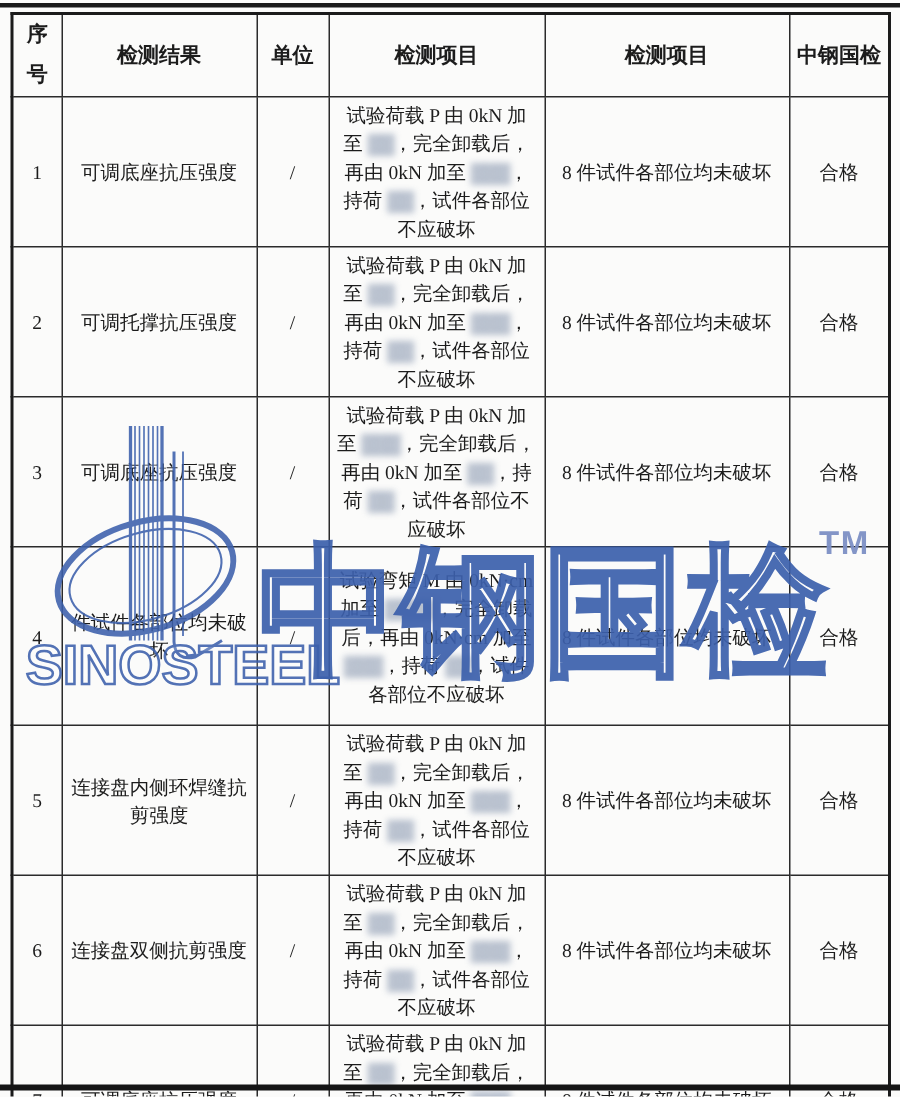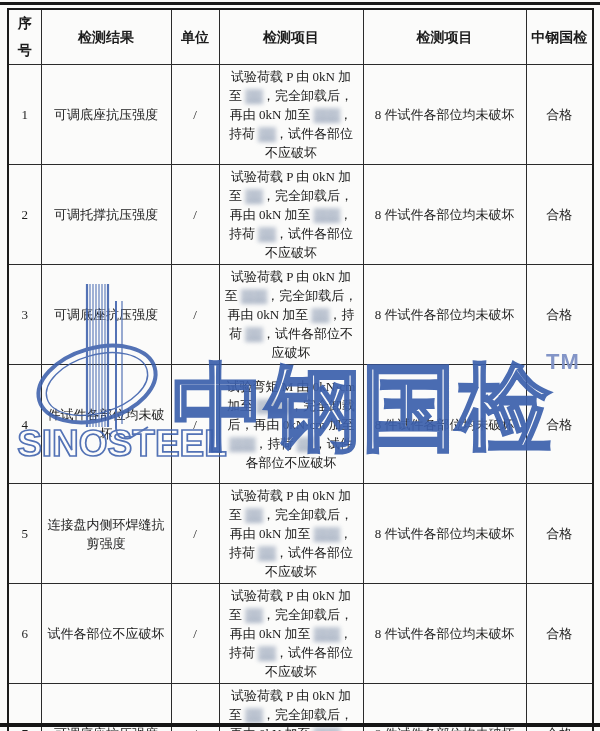--- a/index.html
+++ b/index.html
@@ -108,21 +108,21 @@
       <tr>
     <td>5</td>
     <td>连接盘内侧环焊缝抗剪强度</td>
     <td>/</td>
     <td class="req">试验荷载 P 由 0kN 加至 <span class="redacted">▓▓</span>，完全卸载后，再由 0kN 加至 <span class="redacted">▓▓▓</span>，持荷 <span class="redacted">▓▓</span>，试件各部位不应破坏</td>
     <td>8 件试件各部位均未破坏</td>
     <td>合格</td>
   </tr>
       <tr>
     <td>6</td>
-    <td>试件各部位不应破坏</td>
+    <td>连接盘双侧抗剪强度</td>
     <td>/</td>
     <td class="req">试验荷载 P 由 0kN 加至 <span class="redacted">▓▓</span>，完全卸载后，再由 0kN 加至 <span class="redacted">▓▓▓</span>，持荷 <span class="redacted">▓▓</span>，试件各部位不应破坏</td>
     <td>8 件试件各部位均未破坏</td>
     <td>合格</td>
   </tr>
       <tr>
     <td>7</td>
     <td>可调底座抗压强度</td>
     <td>/</td>
     <td class="req">试验荷载 P 由 0kN 加至 <span class="redacted">▓▓</span>，完全卸载后，再由 0kN 加至 <span class="redacted">▓▓▓</span>，持荷 ，试件各部位不应破坏</td>

